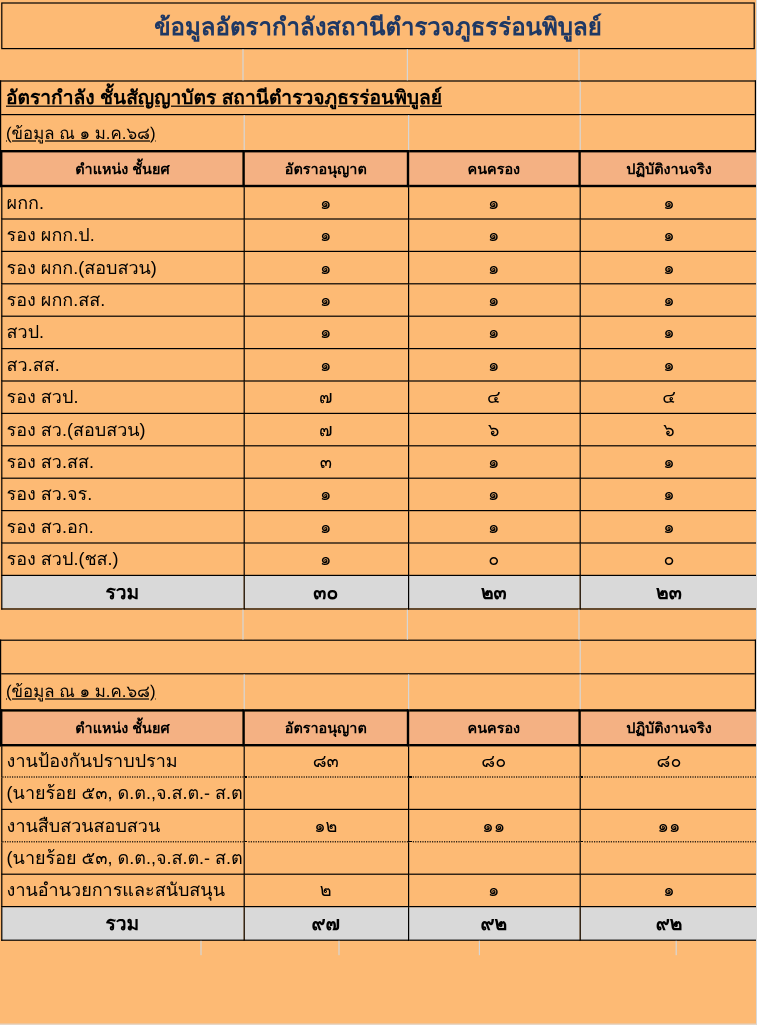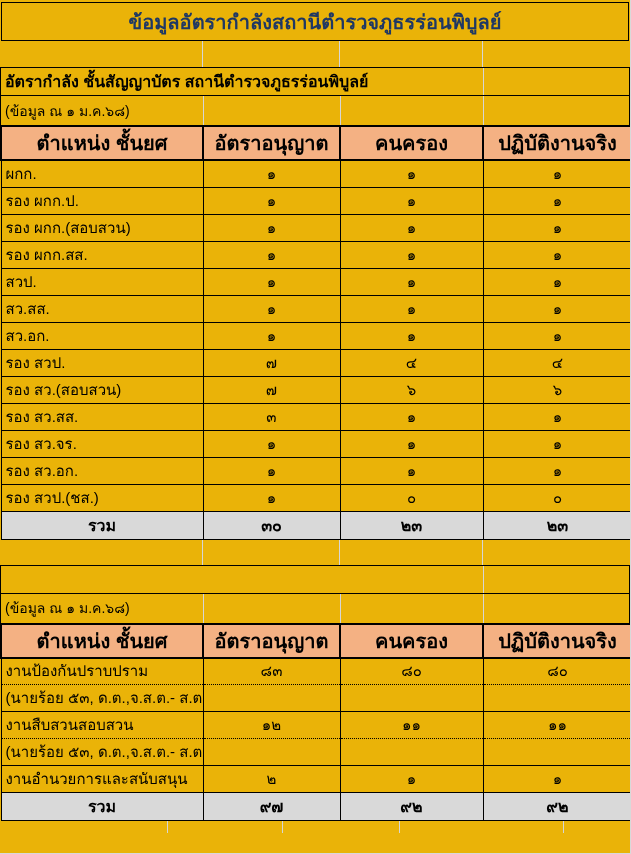--- a/index.html
+++ b/index.html
@@ -2,21 +2,21 @@
 <html lang="th"><head>
 <meta charset="utf-8">
 <style>
   * { margin: 0; padding: 0; box-sizing: border-box; }
   html, body { background: #fff; }
   body { font-family: "Liberation Sans", sans-serif; color: #000; }
   .page {
     position: relative;
     width: 631px;
     height: 854px;
-    background: #eab308;
+    background: #fdba74;
     border-right: 1px solid #d9d9d9;
     border-bottom: 1px solid #d9d9d9;
     overflow: hidden;
   }
   
   .title-row {
     height: 39px;
     margin: 2px 1px 0 1px;
     border: 1px solid #000;
     display: flex;
@@ -33,21 +33,21 @@
   .sp1 { height: 26px; }
   .sp2 { height: 25px; }
   .sp3 { height: 12px; }
   .vline {
     position: absolute;
     top: 0; bottom: 0;
     width: 1px;
     background: #d6d6d6;
   }
   
-  .section-box { border: 1px solid #000; border-bottom: 0; }
+  .section-box { border: 1px solid #000; border-bottom: 0; text-decoration: underline; }
   .section-heading {
     position: relative;
     height: 28px;
     border-bottom: 1px solid #000;
     display: flex; align-items: center;
     padding-left: 4px;
     font-weight: bold;
     font-size: 16px;
   }
   .section-note {
@@ -66,21 +66,21 @@
     font-size: 15px;
   }
   col.c0 { width: 202px; }
   col.c1 { width: 137px; }
   col.c2 { width: 143px; }
   col.c3 { width: 149px; }
   th, td { border: 1px solid #000; overflow: hidden; white-space: nowrap; }
   thead th {
     background: #F4B183;
     border: 2px solid #000;
-    font-size: 20px;
+    font-size: 12px;
     font-weight: bold;
     text-align: center;
     height: 29px;
   }
   tbody tr { height: 27px; }
   td.label { text-align: left; padding: 0 4px; }
   td.num { text-align: center; }
   tr.total { height: 28px; }
   tr.total td {
     background: #D9D9D9;
@@ -161,26 +161,20 @@
           <td class="num">๑</td>
         </tr>
       <tr>
           <td class="label">สวป.</td>
           <td class="num">๑</td>
           <td class="num">๑</td>
           <td class="num">๑</td>
         </tr>
       <tr>
           <td class="label">สว.สส.</td>
-          <td class="num">๑</td>
-          <td class="num">๑</td>
-          <td class="num">๑</td>
-        </tr>
-      <tr>
-          <td class="label">สว.อก.</td>
           <td class="num">๑</td>
           <td class="num">๑</td>
           <td class="num">๑</td>
         </tr>
       <tr>
           <td class="label">รอง สวป.</td>
           <td class="num">๗</td>
           <td class="num">๔</td>
           <td class="num">๔</td>
         </tr>

